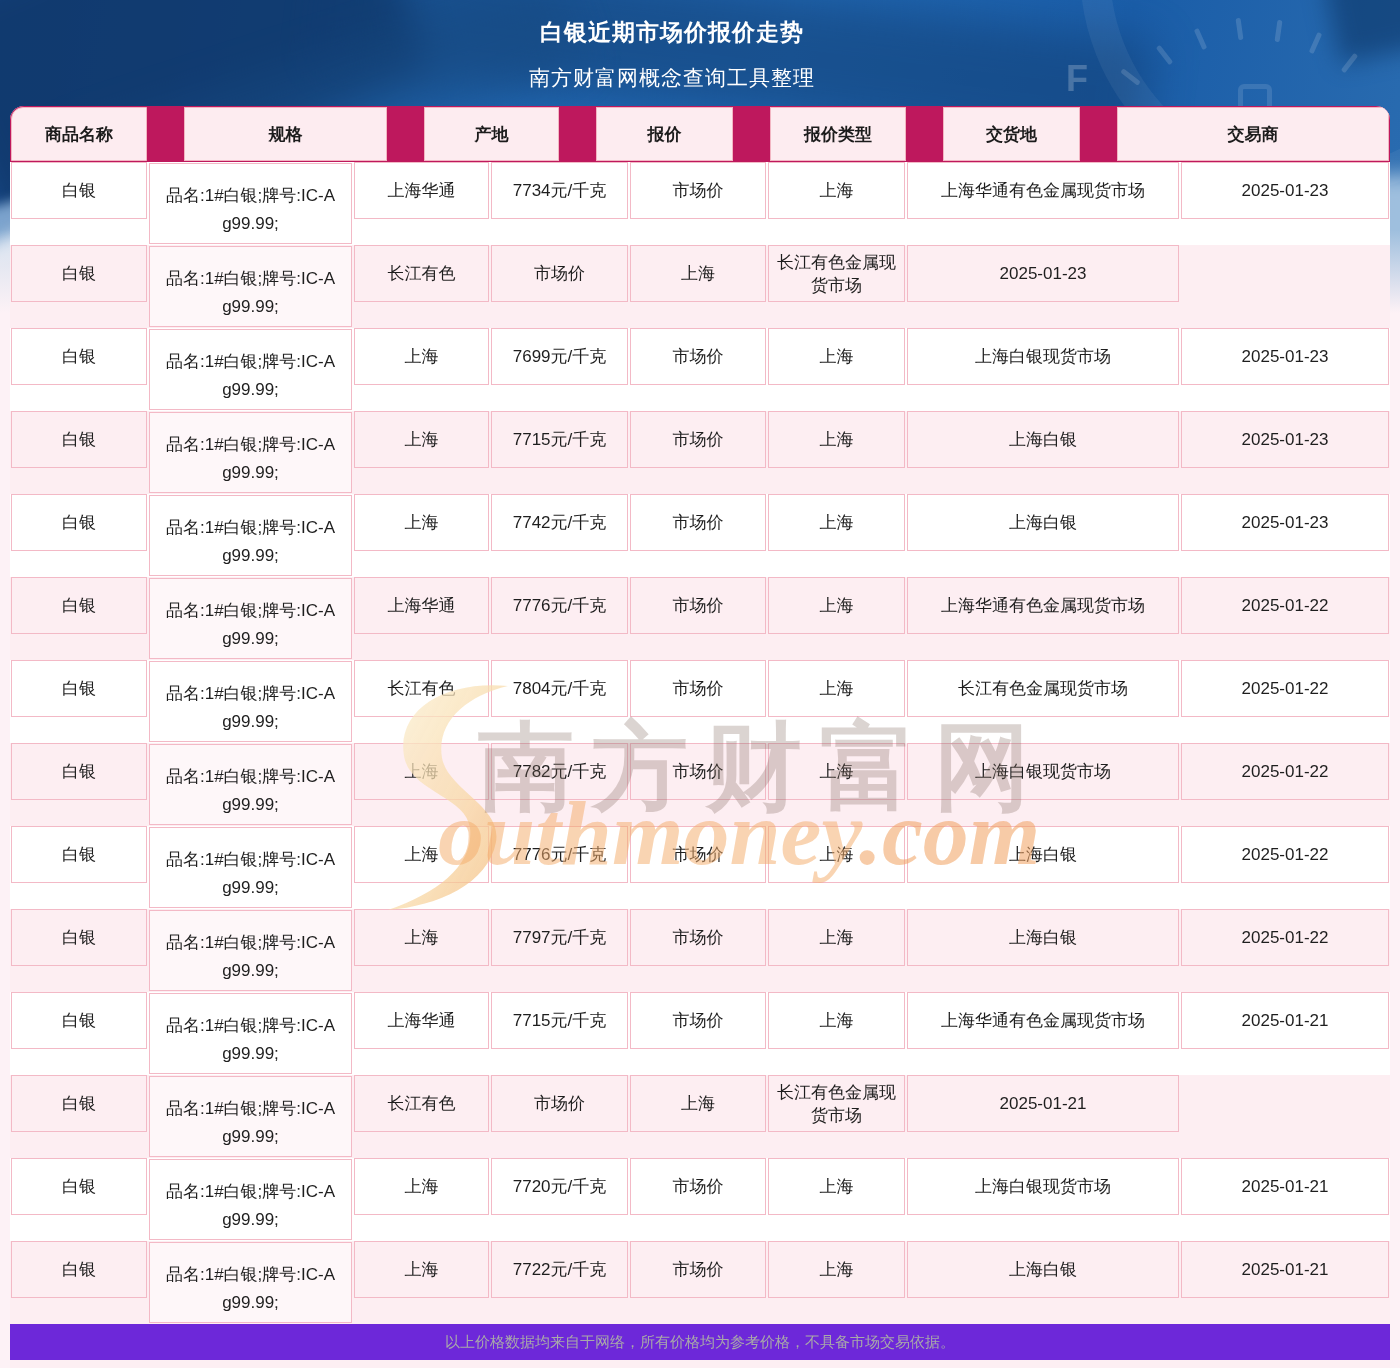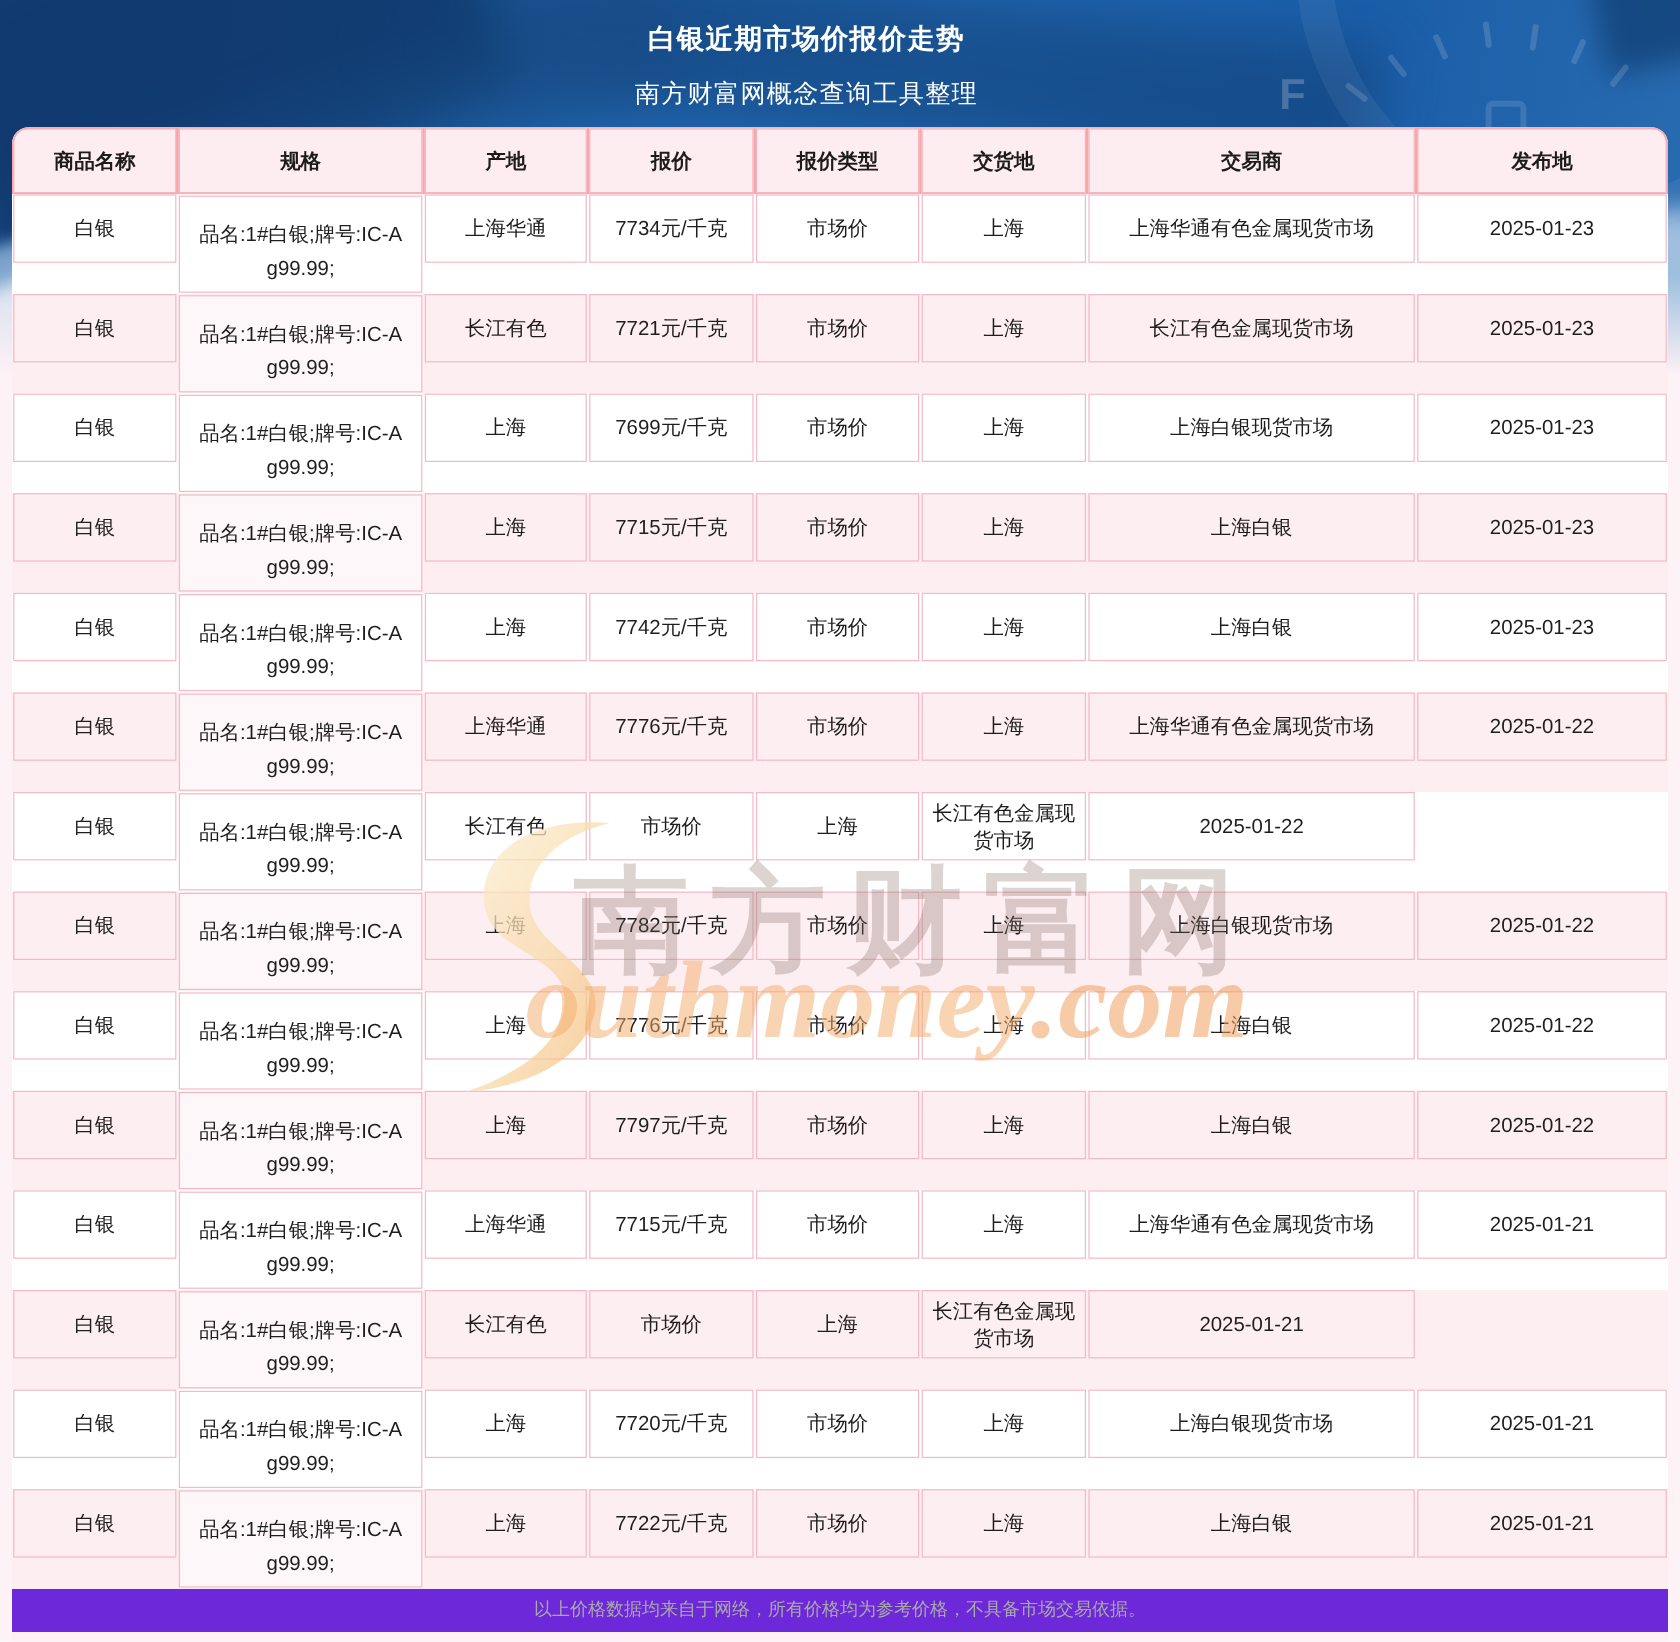--- a/index.html
+++ b/index.html
@@ -81,21 +81,21 @@
   .panel {
     position: absolute; left: 10px; top: 106px; width: 1380px;
     background: #ffffff;
     border-radius: 14px 14px 0 0;
     overflow: hidden;
   }
   .grid-row {
     display: grid;
     grid-template-columns: 138px 205px 137px 139px 138px 139px 274px 210px;
   }
-  .thead { height: 56px; background: #fca5a5; }
+  .thead { height: 56px; background: #be185d; gap: 35px; }
   .hcell {
     margin: 1px; height: 54px;
     background: #fdecf0;
     border: 1px solid #f2b5c2;
     font-size: 17px; font-weight: 600; color: #1c1c1c;
     display: flex; align-items: center; justify-content: center;
   }
   .hcell:first-child { border-top-left-radius: 12px; }
   .hcell:last-child { border-top-right-radius: 12px; }
 
@@ -192,21 +192,20 @@
         <div class="cell">7734元/千克</div>
         <div class="cell">市场价</div>
         <div class="cell">上海</div>
         <div class="cell">上海华通有色金属现货市场</div>
         <div class="cell">2025-01-23</div>
       </div>
       <div class="trow grid-row even">
         <div class="cell">白银</div>
         <div class="cell cell-spec">品名:1#白银;牌号:IC-Ag99.99;</div>
         <div class="cell">长江有色</div>
-        <div class="cell">7721元/千克</div>
         <div class="cell">市场价</div>
         <div class="cell">上海</div>
         <div class="cell">长江有色金属现货市场</div>
         <div class="cell">2025-01-23</div>
       </div>
       <div class="trow grid-row odd">
         <div class="cell">白银</div>
         <div class="cell cell-spec">品名:1#白银;牌号:IC-Ag99.99;</div>
         <div class="cell">上海</div>
         <div class="cell">7699元/千克</div>
@@ -242,20 +241,21 @@
         <div class="cell">7776元/千克</div>
         <div class="cell">市场价</div>
         <div class="cell">上海</div>
         <div class="cell">上海华通有色金属现货市场</div>
         <div class="cell">2025-01-22</div>
       </div>
       <div class="trow grid-row odd">
         <div class="cell">白银</div>
         <div class="cell cell-spec">品名:1#白银;牌号:IC-Ag99.99;</div>
         <div class="cell">长江有色</div>
+        <div class="cell">7804元/千克</div>
         <div class="cell">市场价</div>
         <div class="cell">上海</div>
         <div class="cell">长江有色金属现货市场</div>
         <div class="cell">2025-01-22</div>
       </div>
       <div class="trow grid-row even">
         <div class="cell">白银</div>
         <div class="cell cell-spec">品名:1#白银;牌号:IC-Ag99.99;</div>
         <div class="cell">上海</div>
         <div class="cell">7782元/千克</div>

